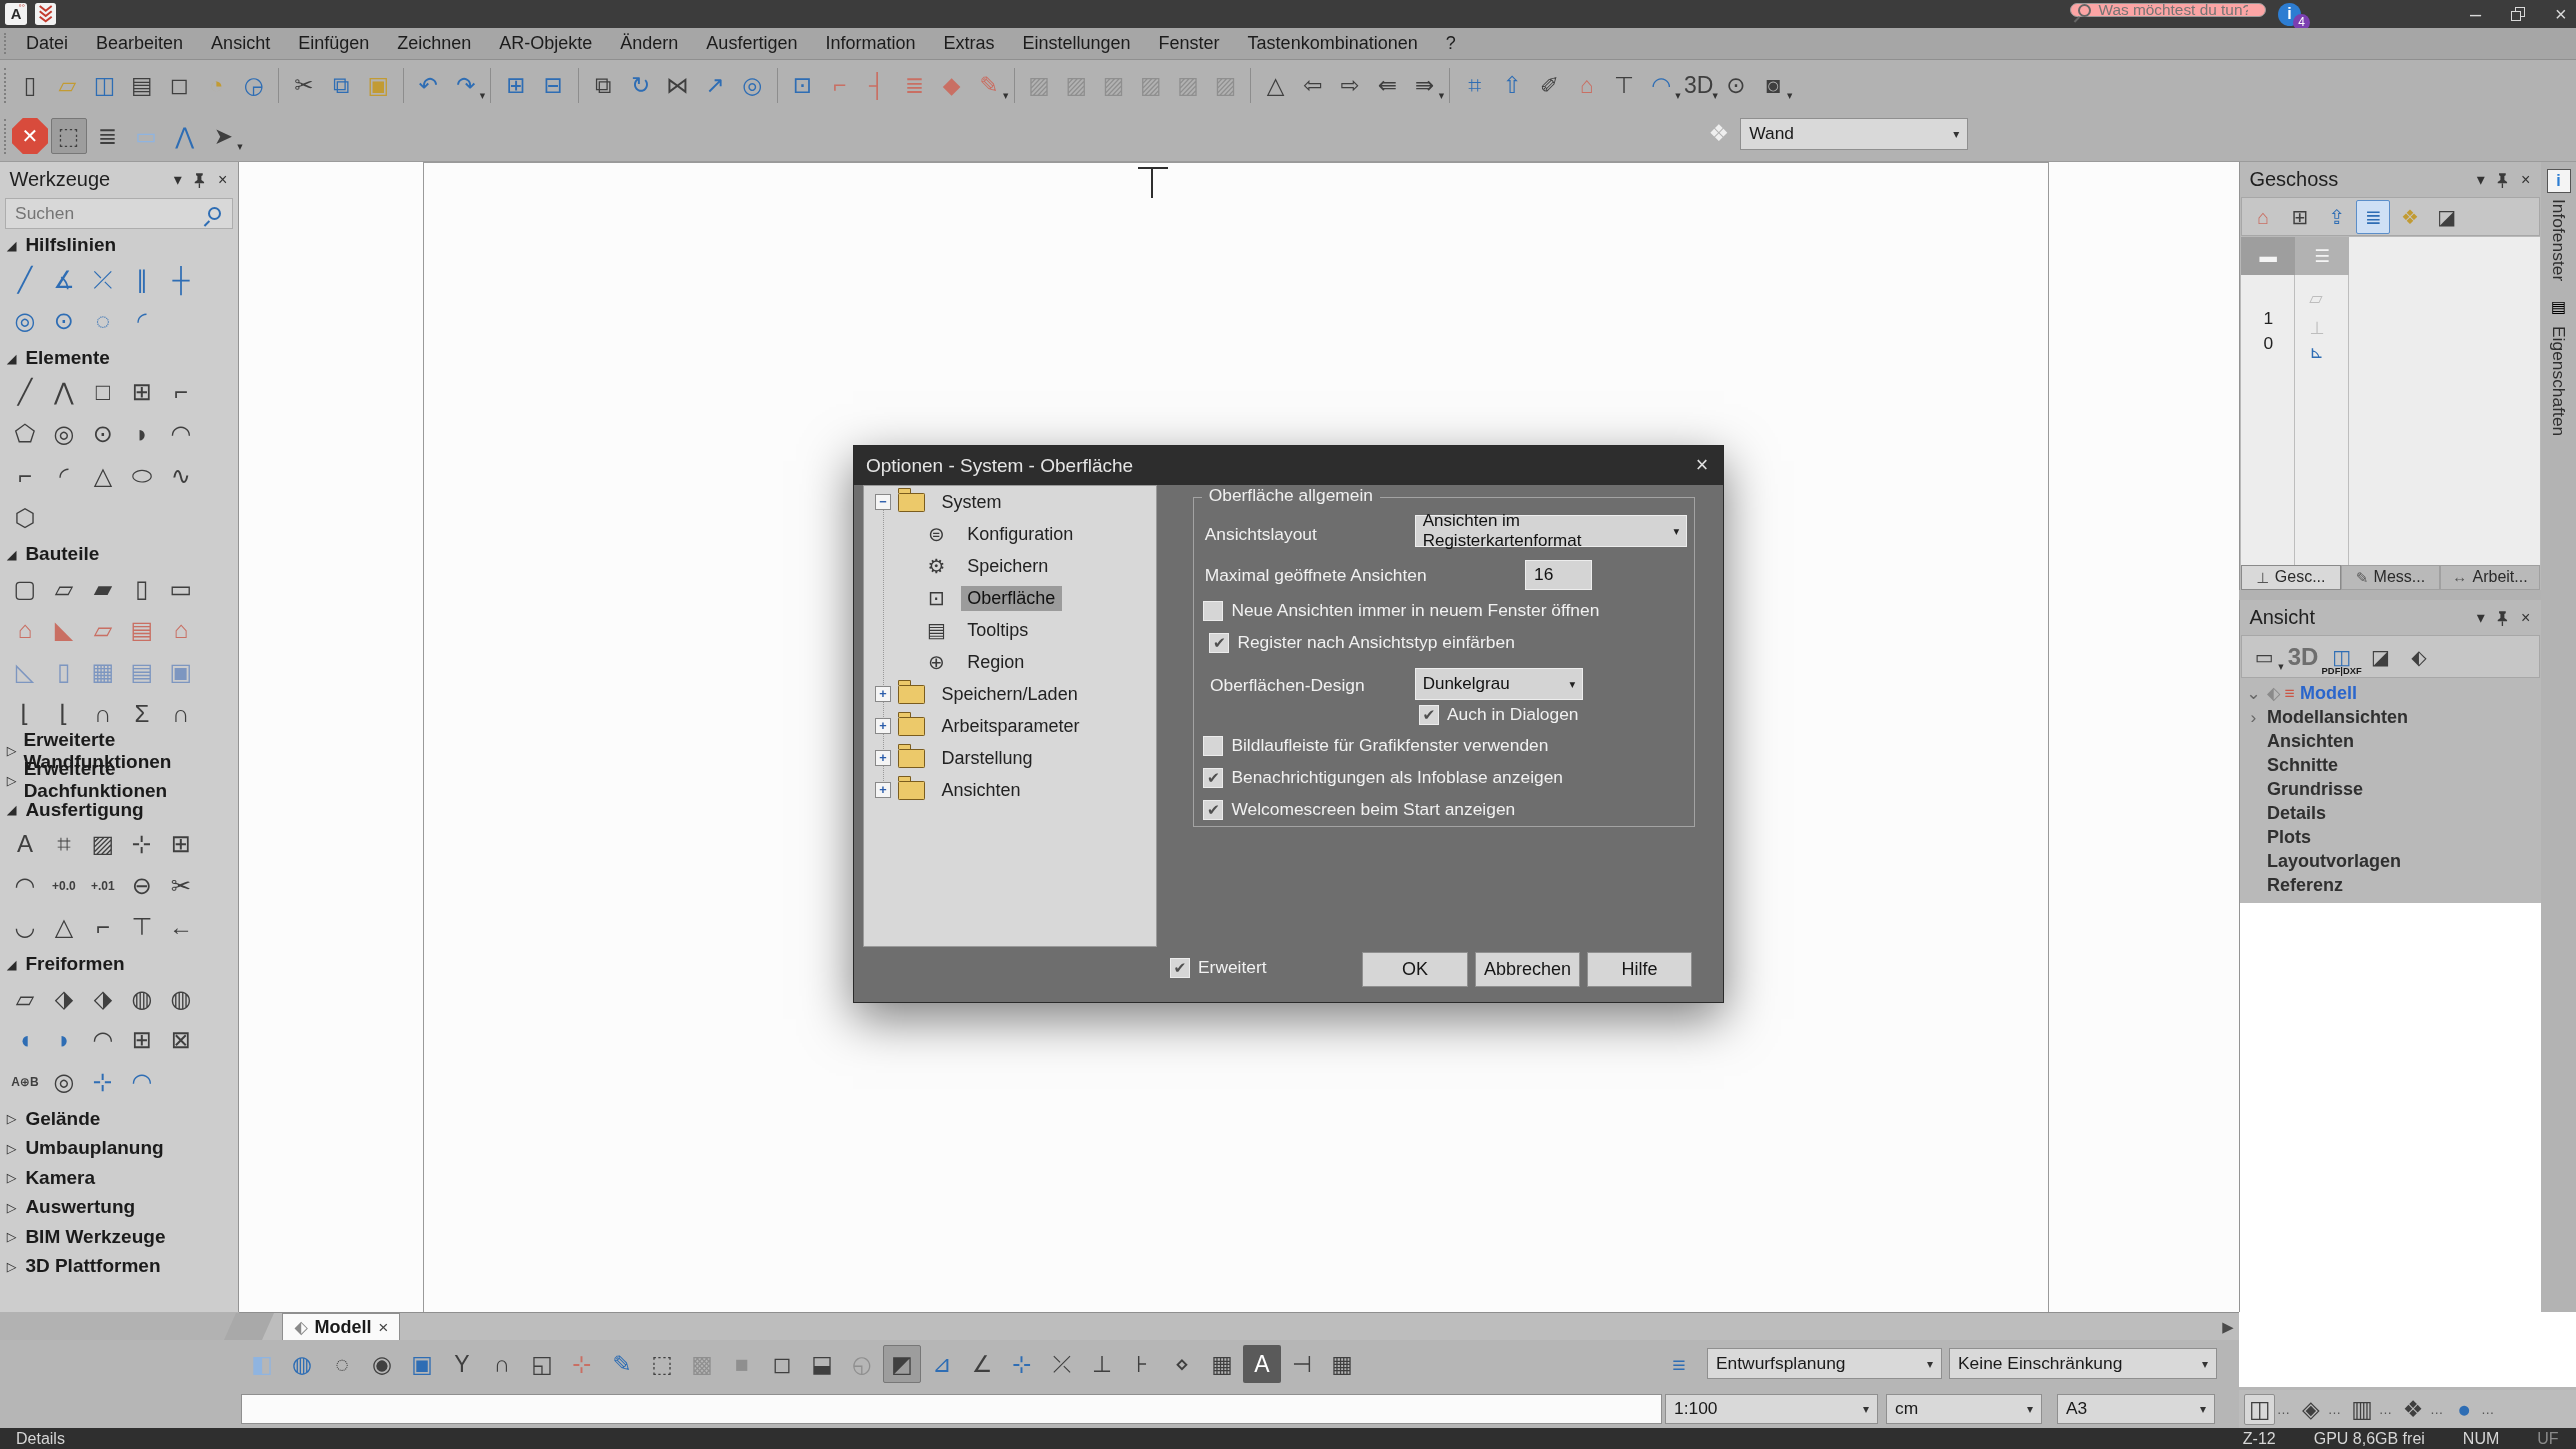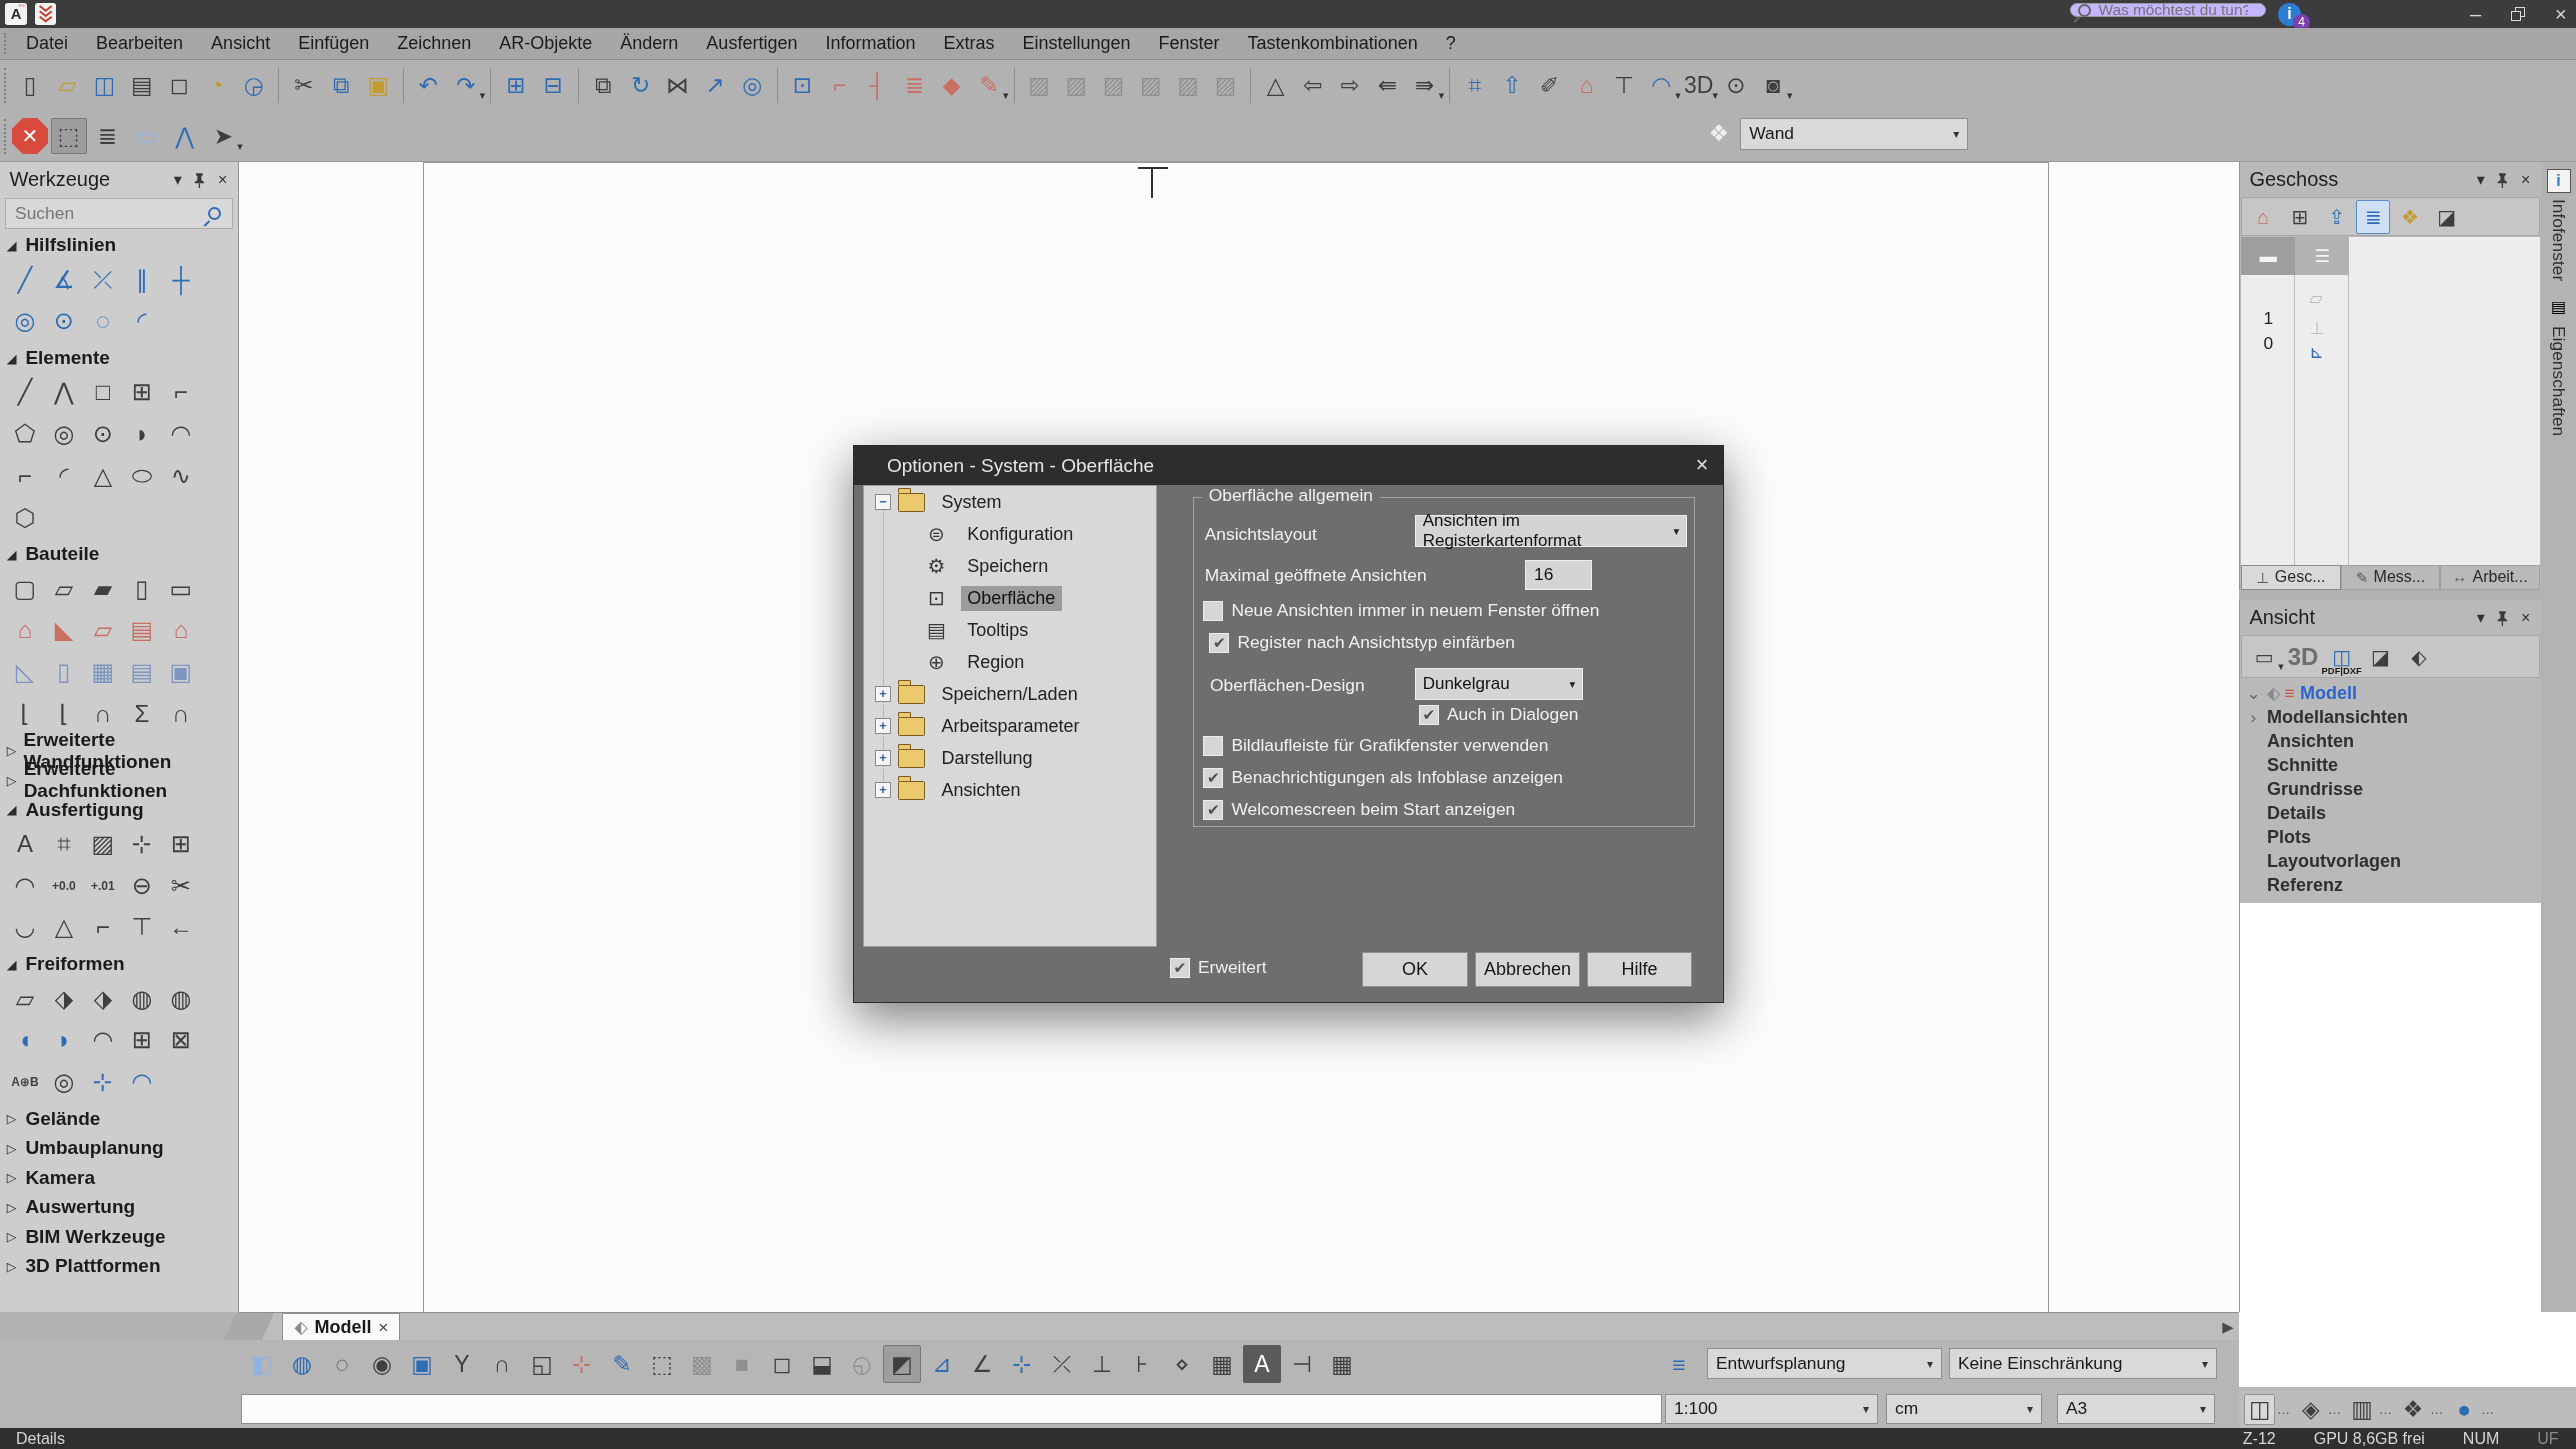--- a/index.html
+++ b/index.html
@@ -5,21 +5,21 @@
   html,body{margin:0;padding:0;width:2576px;height:1449px;overflow:hidden;
     font-family:"Liberation Sans","DejaVu Sans",sans-serif;background:#b2b2b2;position:relative;}
   *{box-sizing:border-box;}
   .abs{position:absolute;}
   
   #titlebar{left:0;top:0;width:2576px;height:28px;background:#3c3c3c;display:flex;align-items:center;}
   .logo{width:21.5px;height:21.5px;background:#f2f2f2;border-radius:2.7px;margin-left:5.4px;display:flex;align-items:center;justify-content:center;position:relative;}
   .logo b{font-size:14.8px;color:#2a2a2a;}
   .logo .rd{position:absolute;right:2px;top:1.3px;color:#c23b2e;font-size:8px;line-height:6.7px;}
   #win-title{color:#dcdcdc;font-size:18px;margin-left:28px;letter-spacing:0.2px;}
-  #tb-search{left:2070px;top:3.4px;width:196px;height:14px;background:#c4b5fd;border:0.7px solid #9a9a9a;border-radius:9px;display:flex;align-items:center;}
+  #tb-search{left:2070px;top:3.4px;width:196px;height:14px;background:#fca5a5;border:0.7px solid #9a9a9a;border-radius:9px;display:flex;align-items:center;}
   #tb-search input{border:0;background:transparent;outline:none;font-size:15.4px;color:#555;width:154px;font-family:inherit;}
   .mag{width:13.4px;height:13.4px;border:2px solid #666;border-radius:50%;margin:0 5.4px 0 6.7px;position:relative;}
   .mag::after{content:"";position:absolute;width:2px;height:6.7px;background:#666;left:-4px;top:10.7px;transform:rotate(45deg);}
   #info-btn{left:2278px;top:2.7px;width:23px;height:23px;}
   #info-btn .i{width:23px;height:23px;border-radius:50%;background:#2d7dd2;color:#fff;font-weight:bold;font-size:16px;display:flex;align-items:center;justify-content:center;}
   #info-btn .badge{position:absolute;right:-9.4px;bottom:-5.4px;width:17.4px;height:17.4px;border-radius:50%;background:#7b3fb0;color:#fff;font-size:12px;display:flex;align-items:center;justify-content:center;}
   .winbtns{position:absolute;right:9.4px;top:0;height:28px;display:flex;align-items:center;gap:29.5px;color:#d9d9d9;font-size:20px;}
   .winbtns span{cursor:default;}
   .restore-box{width:14.8px;height:14.8px;position:relative;}
   .restore-box i{position:absolute;border:1.3px solid #d9d9d9;width:10px;height:10px;display:block;}
@@ -93,21 +93,21 @@
   .atree-row .lb.sel{color:#2a66cc;}
   #a-white{position:absolute;left:0;right:0;top:303px;bottom:0;background:#ffffff;}
   
   #side-strip{left:2541px;top:162px;width:35px;height:1150px;background:#b3b3b3;display:flex;flex-direction:column;align-items:center;}
   .vlabel{writing-mode:vertical-rl;font-size:17.4px;color:#2e2e2e;margin:6.7px 0;}
   .vicon{width:24px;height:24px;margin-top:6.7px;display:flex;align-items:center;justify-content:center;font-size:16px;}
   .vicon.info{background:#f4f4f4;border:1.3px solid #555;color:#2d7dd2;font-weight:bold;}
   
   #dialog{left:853px;top:445px;width:871px;height:558px;background:#6e6e6e;border:0.7px solid #2a2a2a;box-shadow:0 16px 47px rgba(0,0,0,.5);}
   #dlg-titlebar{height:39px;background:#2d2d2d;display:flex;align-items:center;}
-  #dlg-titlebar .t{color:#e5e5e5;font-size:19px;margin-left:33px;flex:1;}
+  #dlg-titlebar .t{color:#e5e5e5;font-size:19px;margin-left:12px;flex:1;}
   #dlg-titlebar .x{color:#e0e0e0;font-size:21.5px;margin-right:14.8px;}
   #dlg-tree{left:8.7px;top:39px;width:294px;height:462px;background:#d8d8d8;border:0.7px solid #9a9a9a;overflow:hidden;}
   #dlg-tree::before{content:"";position:absolute;left:19.5px;top:23px;height:288px;border-left:0.7px dotted #999;}
   .dtr{height:32px;display:flex;align-items:center;position:relative;}
   .dtr .expd{width:16px;height:16px;background:#f5f5f5;border:0.7px solid #888;color:#2a5caa;font-size:12.7px;font-weight:bold;display:flex;align-items:center;justify-content:center;margin-left:11.4px;z-index:1;}
   .folder{width:27px;height:19px;background:#ecc96a;border:1.3px solid #7a5c1e;border-radius:1.3px;position:relative;margin-left:7.4px;}
   .folder::before{content:"";position:absolute;left:-1.3px;top:-6px;width:10.7px;height:4px;background:#ecc96a;border:1.3px solid #7a5c1e;border-bottom:none;border-radius:1.3px 1.3px 0 0;}
   .dtr .cico{width:29.5px;text-align:center;font-size:20px;color:#3a3a3a;margin-left:58px;}
   .dtr .dlbl{font-size:18px;color:#222;margin-left:9.4px;padding:2px 6.7px;}
   .dtr .dlbl.sel{background:#9b9b9b;color:#111;}

